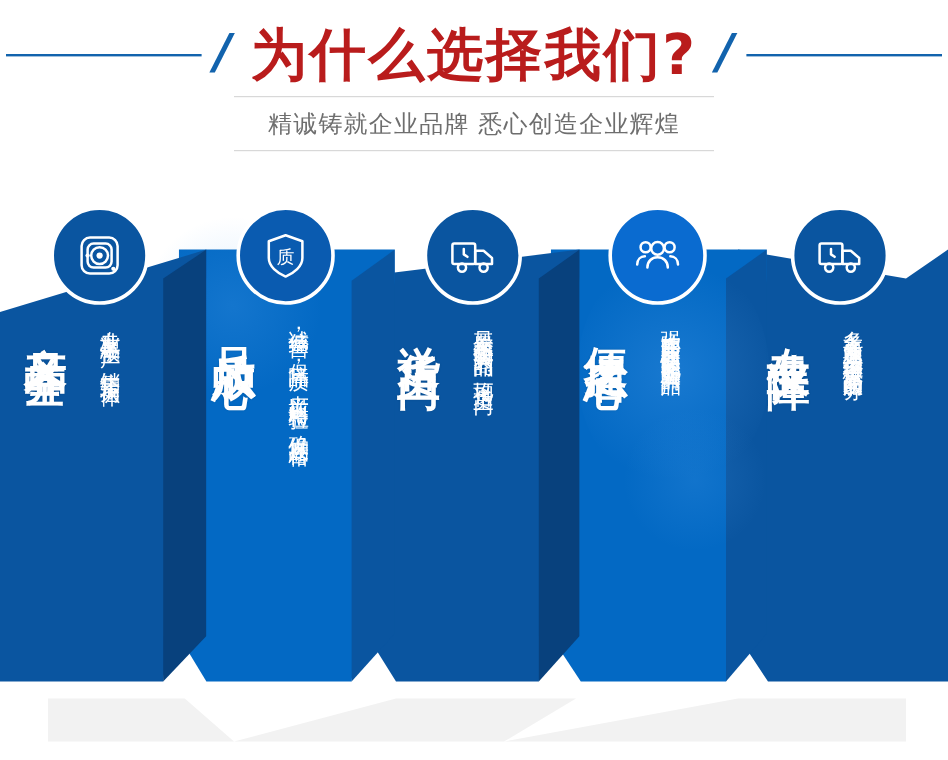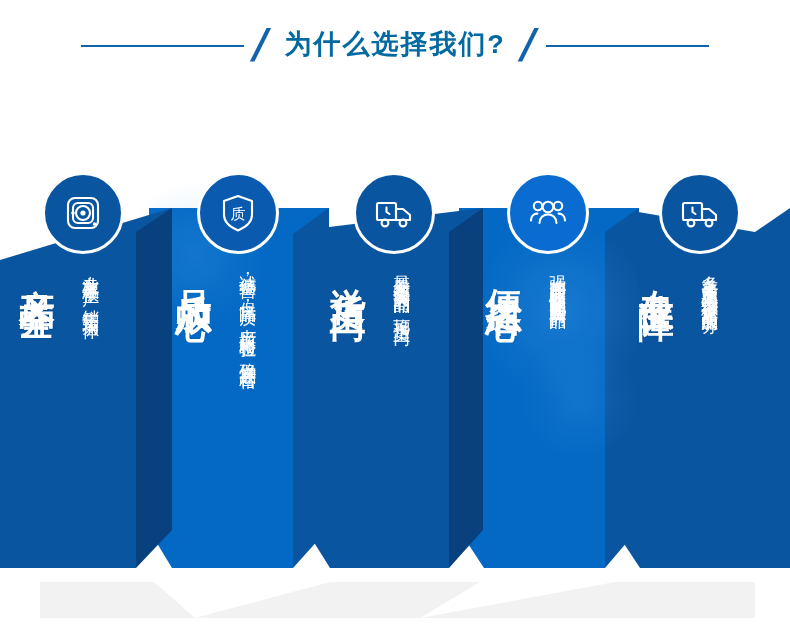--- a/index.html
+++ b/index.html
@@ -41,28 +41,27 @@
     color: #1263ad;
     font-size: 40px;
     font-weight: bold;
     font-style: italic;
     line-height: 1;
     padding: 0 10px;
     letter-spacing: 0;
     transform: translateY(-2px);
   }
   .hdr-title {
-    color: #0369a1;
-    font-size: 27px;
+    color: #b91c1c;
+    font-size: 47px;
     font-weight: bold;
     letter-spacing: 2px;
     white-space: nowrap;
     padding: 0 6px;
     line-height: 1;
-    font-family: Liberation Mono, monospace;
   }
   .sub-wrap {
     position: absolute;
     left: 195px;
     top: 80px;
     width: 400px;
     text-align: center;
   }
   .sub-rule {
     height: 1px;
@@ -152,20 +151,25 @@
 <div id="header">
 
   <div class="hdr-row">
     <div class="hdr-line"></div>
     <div class="hdr-slash">/</div>
     <div class="hdr-title">为什么选择我们?</div>
     <div class="hdr-slash">/</div>
     <div class="hdr-line"></div>
   </div>
 
+  <div class="sub-wrap">
+    <div class="sub-rule"></div>
+    <div class="sub-text">精诚铸就企业品牌 悉心创造企业辉煌</div>
+    <div class="sub-rule"></div>
+  </div>
 
 </div>
 
 <div id="panels">
 
   <div class="panel" style="left:0px; width:172px; z-index:5;">
     <svg class="panel-shape" viewBox="0 0 172 473" preserveAspectRatio="none">
       <polygon points="0,100 0,408 136,408 172,70 172,48" fill="#0a55a0"></polygon>
       <polygon points="136,408 172,370 172,48 136,72" fill="#08417d"></polygon>
     </svg>

